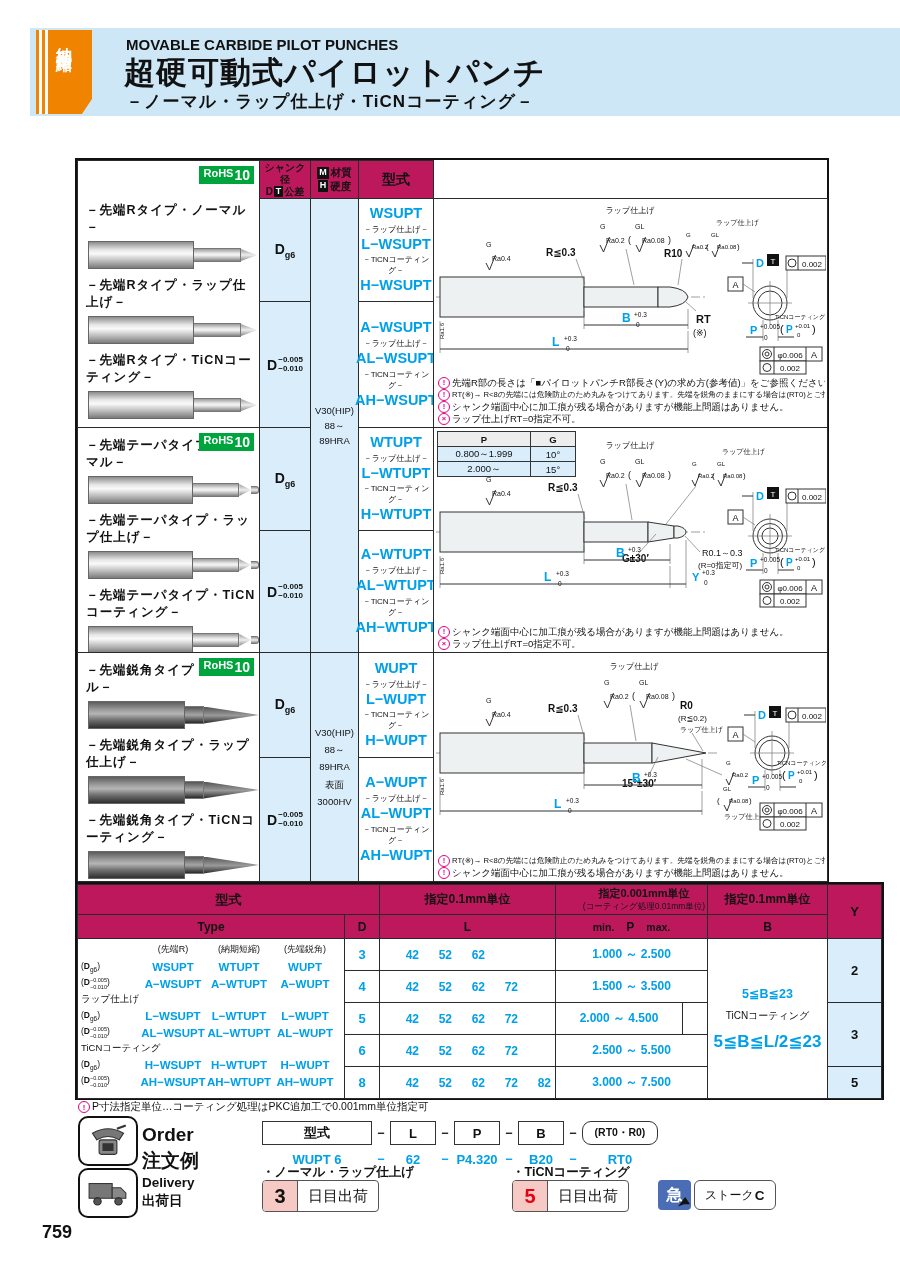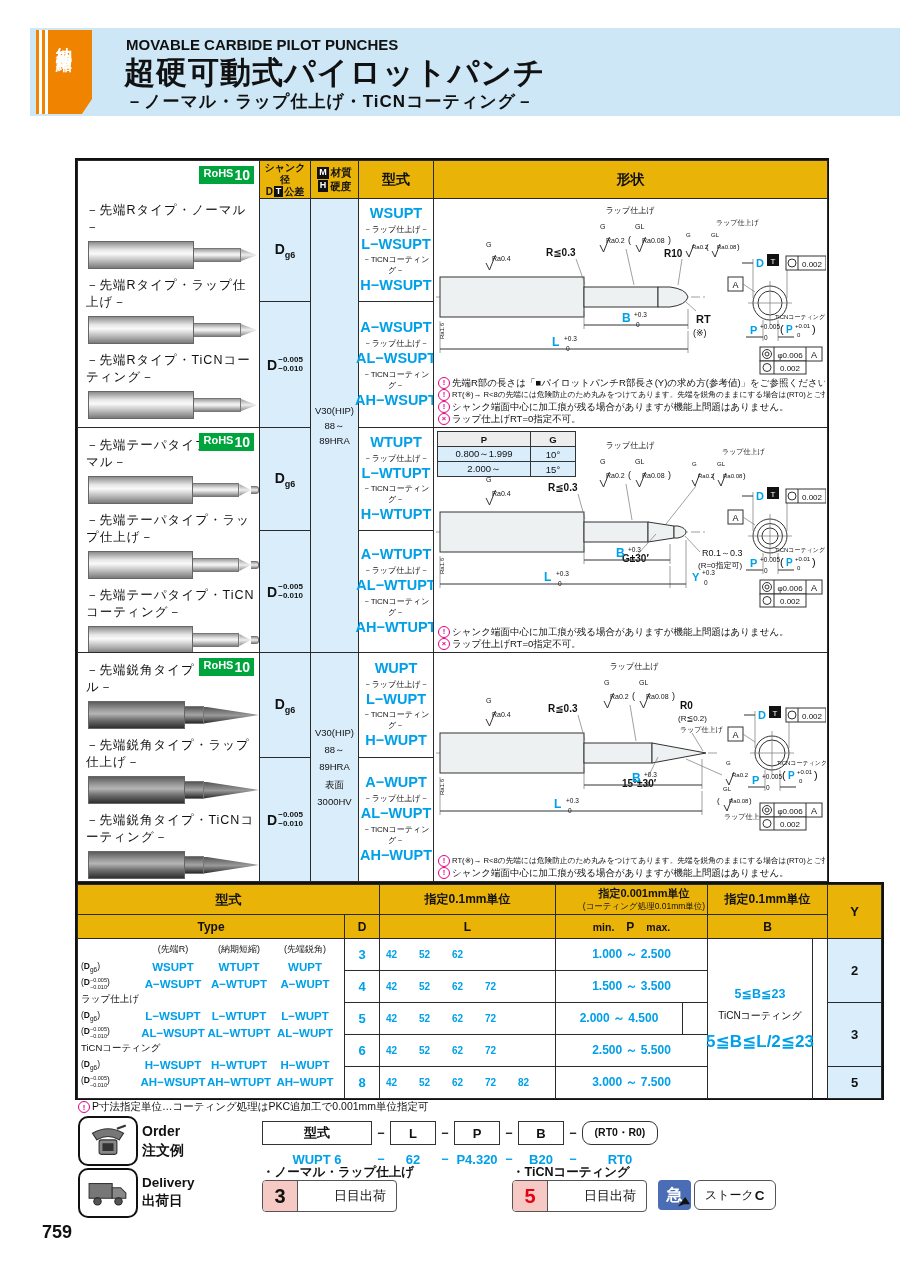--- a/index.html
+++ b/index.html
@@ -1,40 +1,40 @@
 <!DOCTYPE html>
 <html><head>
 <meta charset="utf-8">
 <style>
   html,body{margin:0;padding:0;background:#fff;}
   body{font-family:"Liberation Sans","DejaVu Sans",sans-serif;color:#111;}
   .page{position:relative;width:900px;height:1271px;background:#fff;overflow:hidden;}
   .abs{position:absolute;}
   .cell{position:absolute;box-sizing:border-box;border:1px solid #2a2a2a;background:#fff;}
-  .gray{background:#eab308;}
+  .gray{background:#be185d;}
   .blue{background:#d9edfa;}
   .cen{display:flex;align-items:center;justify-content:center;text-align:center;}
   .col{flex-direction:column;}
   
   .band{position:absolute;left:30px;top:28px;width:870px;height:88px;background:#cde7f6;}
   .nouki{position:absolute;left:6px;top:2px;width:56px;height:84px;background:#f08300;
     clip-path:polygon(0 0,100% 0,100% 82%,82% 100%,0 100%);}
   .nouki .stripes{position:absolute;left:0;top:0;width:13px;height:100%;
     background:repeating-linear-gradient(90deg,#f08300 0 3px,#fff 3px 6px);}
   .nouki .vt{position:absolute;left:17px;top:4px;writing-mode:vertical-rl;color:#fff;
     font-weight:bold;font-size:16px;letter-spacing:3px;}
   .title-en{position:absolute;left:96px;top:8px;font-size:15px;font-weight:bold;}
   .title-ja{position:absolute;left:94px;top:24px;font-size:31px;font-weight:bold;letter-spacing:1px;}
   .subtitle{position:absolute;left:96px;top:62px;font-size:17px;font-weight:bold;letter-spacing:1px;}
   
   .rohs{position:absolute;top:5px;right:5px;background:#00a43c;color:#fff;font-weight:bold;
     padding:1px 4px;display:flex;align-items:flex-start;gap:1px;}
   .rohs .r1{font-size:11px;} .rohs .r2{font-size:14px;}
   
-  .tlabel{font-size:12.5px;font-weight:normal;letter-spacing:1px;margin:7px 0 2px 8px;}
+  .tlabel{font-size:12.5px;font-weight:bold;letter-spacing:1px;margin:7px 0 2px 8px;}
   .punch{display:flex;align-items:center;height:30px;margin:4px 0 6px 10px;}
   .p-shank{width:104px;height:26px;border:1px solid #666;
     background:linear-gradient(#8c8c8c,#e6e6e6 30%,#fafafa 45%,#c2c2c2 70%,#7a7a7a);}
   .p-pilot{width:46px;height:12px;border:1px solid #777;border-left:none;
     background:linear-gradient(#9a9a9a,#e6e6e6 35%,#f5f5f5 50%,#bdbdbd 75%,#808080);}
   .p-tip{width:16px;height:12px;background:linear-gradient(#9a9a9a,#eee 50%,#888);
     clip-path:polygon(0 0,100% 50%,0 100%);}
   .p-end{width:7px;height:6px;border:1px solid #777;border-left:none;border-radius:0 3px 3px 0;
     background:linear-gradient(#9a9a9a,#eee 50%,#888);}
   .dark .p-shank{background:linear-gradient(#5c5c5c,#9c9c9c 30%,#b5b5b5 45%,#6e6e6e 70%,#2f2f2f);}
@@ -71,36 +71,36 @@
   .pgt td{border:1px solid #333;text-align:center;padding:0 3px;height:14px;}
   .pgt .h{background:#ededed;font-weight:bold;}
   .pgt .d{background:#d9edfa;}
   
   .hsmall{font-size:8.5px;font-weight:normal;}
   .typeline{display:flex;align-items:center;height:17px;font-size:8.5px;}
   .typeline .gut{width:62px;padding-left:3px;box-sizing:border-box;}
   .typeline .mc{width:66px;text-align:center;color:#00a0e9;font-weight:bold;font-size:11.5px;}
   .typeline .mh{width:66px;text-align:center;font-size:9px;color:#111;font-weight:normal;}
   .glabel{font-size:9.5px;padding-left:3px;height:15px;display:flex;align-items:center;}
-  .lslot{width:33px;text-align:left;color:#00a0e9;font-weight:bold;font-size:10px;}
+  .lslot{width:33px;text-align:right;color:#00a0e9;font-weight:bold;font-size:12px;}
   .dval{color:#00a0e9;font-weight:bold;font-size:13px;}
   .pval{color:#00a0e9;font-weight:bold;font-size:12px;}
   .yval{font-weight:bold;font-size:13px;}
   
   .iconbox{position:absolute;width:56px;height:46px;border:2.5px solid #111;border-radius:10px;
     display:flex;align-items:center;justify-content:center;background:#fff;}
   .obox{box-sizing:border-box;border:1.5px solid #333;height:24px;display:flex;align-items:center;
     justify-content:center;font-weight:bold;font-size:13px;background:#fff;}
   .odash{width:18px;text-align:center;font-weight:bold;font-size:13px;}
   .oex{color:#00a0e9;font-weight:bold;font-size:13px;text-align:center;}
   .pill{position:absolute;height:30px;border:1.5px solid #555;border-radius:4px;display:flex;
     overflow:hidden;background:#fff;}
   .pill .num{width:34px;display:flex;align-items:center;justify-content:center;background:#f6c9c4;
     font-size:20px;font-weight:bold;border-right:1.5px solid #555;}
-  .pill .suf{display:flex;align-items:center;justify-content:center;padding:0 10px;font-size:13px;margin-left:26px;}
+  .pill .suf{display:flex;align-items:center;justify-content:center;padding:0 10px;font-size:15px;}
   .dlabel{position:absolute;font-size:12.5px;font-weight:bold;}
 </style>
 </head>
 <body>
 
 <div class="page">
 
   <div class="band">
     <div class="nouki">
       <div class="stripes"></div>
@@ -125,21 +125,20 @@
       <div style="display:flex;align-items:center;gap:2px;">
           <span style="background:#111;color:#fff;padding:0 2px;font-size:9px;">M</span>
           <span>材質</span>
         </div>
       <div style="display:flex;align-items:center;gap:2px;">
           <span style="background:#111;color:#fff;padding:0 2px;font-size:9px;">H</span>
           <span>硬度</span>
         </div>
     </div>
     <div class="cell gray cen" style="left:281px;top:0;width:76px;height:39px;font-size:14px;font-weight:bold;">型式</div>
-    <div class="cell gray cen" style="left:356px;top:0;width:395px;height:39px;font-size:14px;font-weight:bold;">形状</div>
 
     <div class="cell" style="left:0;top:0;width:183px;height:268px;">
       <div class="rohs">
           <span class="r1">RoHS</span>
           <span class="r2">10</span>
         </div>
       <div style="padding-top:34px;">
         <div class="tlabel">－先端Rタイプ・ノーマル－</div>
         <div class="punch">
             <div class="p-shank"></div>
@@ -806,21 +805,21 @@
     <div class="cell cen dval" style="left:267px;top:182px;width:36px;height:33px;">8</div>
     <div class="cell" style="left:302px;top:182px;width:177px;height:33px;display:flex;align-items:center;padding-left:6px;box-sizing:border-box;">
         <span class="lslot">42</span>
         <span class="lslot">52</span>
         <span class="lslot">62</span>
         <span class="lslot">72</span>
         <span class="lslot">82</span>
       </div>
     <div class="cell cen pval" style="left:478px;top:182px;width:153px;height:33px;">3.000 ～ 7.500</div>
 
-    <div class="cell cen col" style="left:630px;top:54px;width:106px;height:161px;gap:8px;">
+    <div class="cell cen col" style="left:630px;top:54px;width:121px;height:161px;gap:8px;">
       <div class="pval" style="font-size:12.5px;">5≦B≦23</div>
       <div style="font-size:10px;">TiCNコーティング</div>
       <div class="pval" style="font-size:17px;">5≦B≦L/2≦23</div>
     </div>
 
     <div class="cell blue cen yval" style="left:750px;top:54px;width:55px;height:65px;">2</div>
     <div class="cell blue cen yval" style="left:750px;top:118px;width:55px;height:65px;">3</div>
     <div class="cell blue cen yval" style="left:750px;top:182px;width:55px;height:33px;">5</div>
   </div>
 
@@ -830,21 +829,21 @@
   </div>
 
   <div class="iconbox" style="left:78px;top:1116px;">
     <svg viewBox="0 0 36 30" width="40" height="34">
       <path d="M4 8 Q18 0 32 8 L28 14 Q18 8 8 14 Z" fill="#777" stroke="#333" stroke-width="1"></path>
       <rect x="10" y="14" width="16" height="13" rx="2" fill="#888" stroke="#333"></rect>
       <rect x="13" y="17" width="10" height="7" fill="#333"></rect>
       <line x1="26" y1="4" x2="34" y2="1" stroke="#333" stroke-width="2"></line>
     </svg>
   </div>
-  <div class="abs" style="left:142px;top:1122px;font-weight:bold;font-size:14px;line-height:1.35;">
+  <div class="abs" style="left:142px;top:1122px;font-weight:bold;font-size:19px;line-height:1.35;">
     <div>Order</div>
     <div>注文例</div>
   </div>
   <div class="abs" style="left:262px;top:1121px;display:flex;align-items:center;">
     <div class="obox" style="width:110px;">型式</div>
     <div class="odash">－</div>
     <div class="obox" style="width:46px;">L</div>
     <div class="odash">－</div>
     <div class="obox" style="width:46px;">P</div>
     <div class="odash">－</div>

